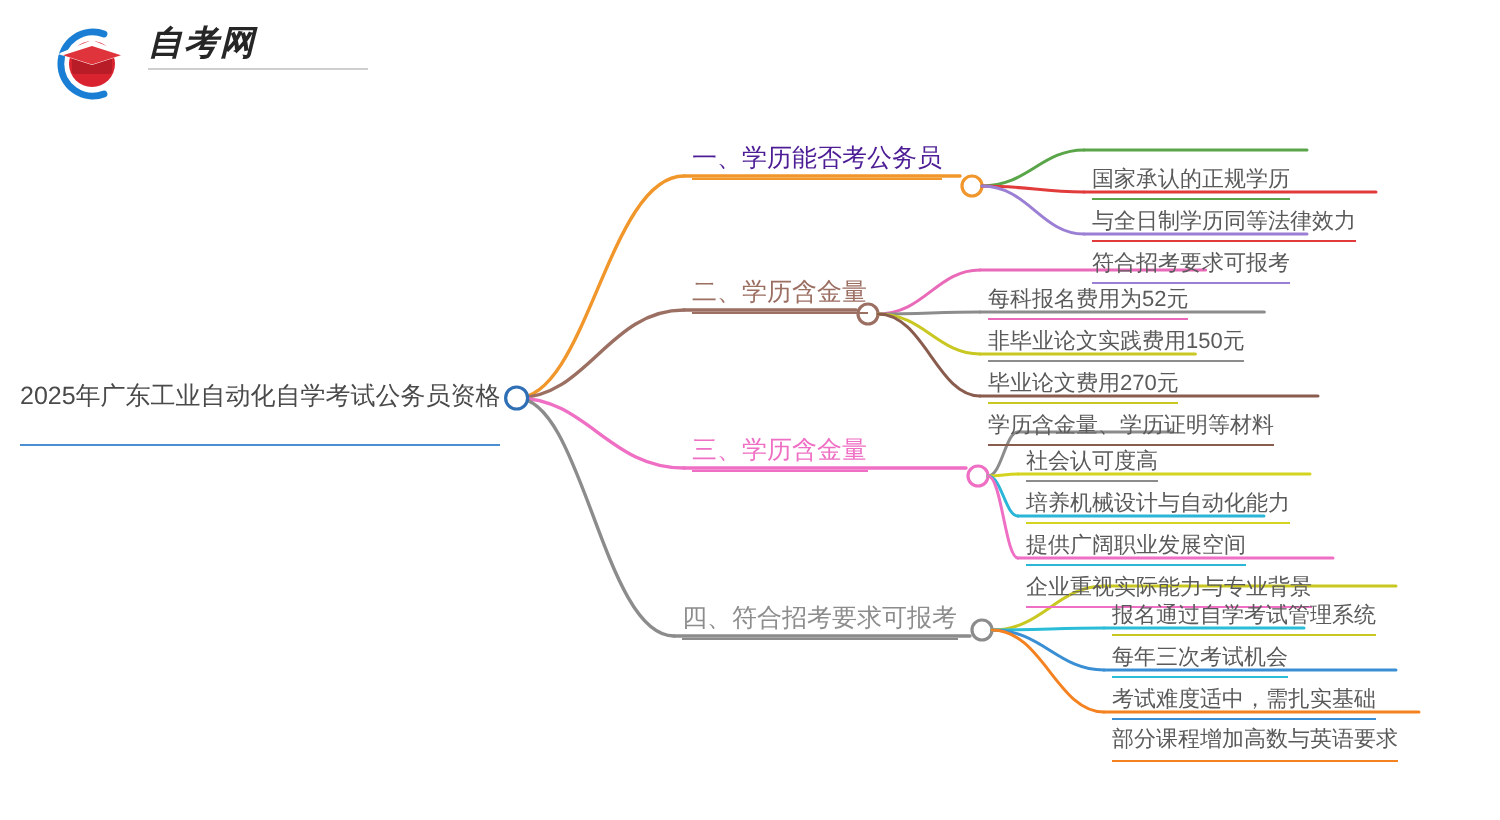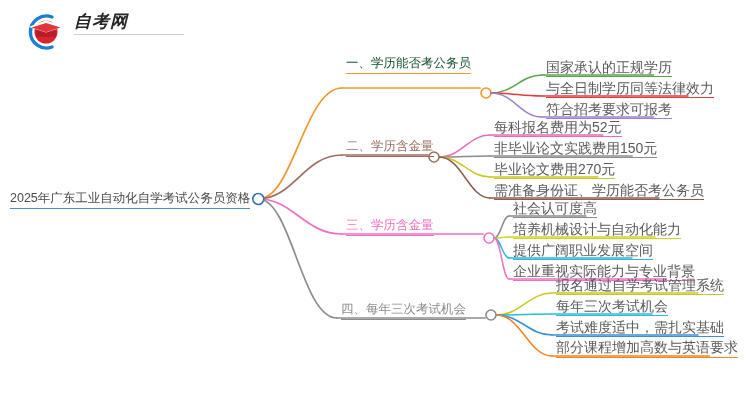--- a/index.html
+++ b/index.html
@@ -77,30 +77,31 @@
   .node-label {
     position: absolute;
     white-space: nowrap;
     line-height: 15px;
     padding-bottom: 1px;
   }
   .root-label {
     font-size: 12.5px;
     color: #4a4a4a;
     border-bottom: 1.6px solid #4a8fd1;
-    padding-bottom: 2px;
+    padding-bottom: 16px;
   }
   .branch-label {
     font-size: 12.5px;
     padding-bottom: 2px;
   }
   .leaf-label {
-    font-size: 14px;
+    font-size: 11px;
     color: #5a5a5a;
     padding-bottom: 1px;
+    margin-top: 23px;
   }
 </style>
 </head>
 <body>
 
 <div id="logo-area">
   <div id="logo-mark">
     <svg width="44" height="40" viewBox="0 0 44 40" xmlns="http://www.w3.org/2000/svg">
       <path d="M30 5 A16 16 0 1 0 30 35" fill="none" stroke="#1a7fd4" stroke-width="3.4" stroke-linecap="round"></path>
       <circle cx="24" cy="20" r="11.5" fill="#d9232e"></circle>
@@ -158,33 +159,33 @@
       <path d="M 496 315 C 521.2 315, 528.48 314, 552 314" fill="none" stroke="#2bbdd8" stroke-width="1.5" stroke-linecap="round"></path>
       <path d="M 552 314 L 652 314" fill="none" stroke="#2bbdd8" stroke-width="1.5" stroke-linecap="round"></path>
       <path d="M 496 315 C 521.2 315, 528.48 335, 552 335" fill="none" stroke="#3a8fd4" stroke-width="1.5" stroke-linecap="round"></path>
       <path d="M 552 335 L 698 335" fill="none" stroke="#3a8fd4" stroke-width="1.5" stroke-linecap="round"></path>
       <path d="M 496 315 C 521.2 315, 528.48 356, 552 356" fill="none" stroke="#f58220" stroke-width="1.5" stroke-linecap="round"></path>
       <path d="M 552 356 L 709.5 356" fill="none" stroke="#f58220" stroke-width="1.5" stroke-linecap="round"></path>
       <circle cx="258.3125" cy="199" r="5.5" fill="#ffffff" stroke="#2f6fb5" stroke-width="1.6"></circle>
     </svg>
   <div id="labels">
       <div class="node-label root-label" style="left: 10px; top: 191px; color: rgb(74, 74, 74); border-bottom: 1.6px solid rgb(74, 143, 209);">2025年广东工业自动化自学考试公务员资格</div>
-      <div class="node-label branch-label" style="left: 346px; top: 56px; color: #14532d; border-bottom: 1.4px solid rgb(240, 150, 43);">一、学历能否考公务员</div>
+      <div class="node-label branch-label" style="left: 346px; top: 72px; color: #4c1d95; border-bottom: 1.4px solid rgb(240, 150, 43);">一、学历能否考公务员</div>
       <div class="node-label leaf-label" style="left: 546px; top: 60px; color: rgb(90, 90, 90); border-bottom: 1.4px solid rgb(90, 165, 74);">国家承认的正规学历</div>
       <div class="node-label leaf-label" style="left: 546px; top: 81px; color: rgb(90, 90, 90); border-bottom: 1.4px solid rgb(226, 59, 59);">与全日制学历同等法律效力</div>
       <div class="node-label leaf-label" style="left: 546px; top: 102px; color: rgb(90, 90, 90); border-bottom: 1.4px solid rgb(155, 127, 212); text-align: center;">符合招考要求可报考</div>
       <div class="node-label branch-label" style="left: 346px; top: 139px; color: rgb(156, 111, 99); border-bottom: 1.4px solid rgb(156, 111, 99);">二、学历含金量</div>
       <div class="node-label leaf-label" style="left: 494px; top: 120px; color: rgb(90, 90, 90); border-bottom: 1.4px solid rgb(232, 106, 184); text-align: center;">每科报名费用为52元</div>
       <div class="node-label leaf-label" style="left: 494px; top: 141px; color: rgb(90, 90, 90); border-bottom: 1.4px solid rgb(140, 140, 140);">非毕业论文实践费用150元</div>
       <div class="node-label leaf-label" style="left: 494px; top: 162px; color: rgb(90, 90, 90); border-bottom: 1.4px solid rgb(201, 199, 33);">毕业论文费用270元</div>
-      <div class="node-label leaf-label" style="left: 494px; top: 183px; color: rgb(90, 90, 90); border-bottom: 1.4px solid rgb(138, 92, 78);">需准备身份证、学历能否考公务员</div>
+      <div class="node-label leaf-label" style="left: 494px; top: 183px; color: rgb(90, 90, 90); border-bottom: 1.4px solid rgb(138, 92, 78);">学历含金量、学历证明等材料</div>
       <div class="node-label branch-label" style="left: 346px; top: 218px; color: rgb(239, 111, 196); border-bottom: 1.4px solid rgb(239, 111, 196);">三、学历含金量</div>
       <div class="node-label leaf-label" style="left: 513px; top: 201px; color: rgb(90, 90, 90); border-bottom: 1.4px solid rgb(140, 140, 140);">社会认可度高</div>
       <div class="node-label leaf-label" style="left: 513px; top: 222px; color: rgb(90, 90, 90); border-bottom: 1.4px solid rgb(212, 211, 31);">培养机械设计与自动化能力</div>
       <div class="node-label leaf-label" style="left: 513px; top: 243px; color: rgb(90, 90, 90); border-bottom: 1.4px solid rgb(43, 182, 216);">提供广阔职业发展空间</div>
       <div class="node-label leaf-label" style="left: 513px; top: 264px; color: rgb(90, 90, 90); border-bottom: 1.4px solid rgb(239, 111, 196);">企业重视实际能力与专业背景</div>
-      <div class="node-label branch-label" style="left: 341px; top: 302px; color: rgb(140, 140, 140); border-bottom: 1.4px solid rgb(140, 140, 140);">四、每年三次考试机会</div>
+      <div class="node-label branch-label" style="left: 341px; top: 302px; color: rgb(140, 140, 140); border-bottom: 1.4px solid rgb(140, 140, 140);">四、符合招考要求可报考</div>
       <div class="node-label leaf-label" style="left: 556px; top: 278px; color: rgb(90, 90, 90); border-bottom: 1.4px solid rgb(201, 199, 33);">报名通过自学考试管理系统</div>
       <div class="node-label leaf-label" style="left: 556px; top: 299px; color: rgb(90, 90, 90); border-bottom: 1.4px solid rgb(43, 189, 216); font-family: Liberation Serif, serif;">每年三次考试机会</div>
       <div class="node-label leaf-label" style="left: 556px; top: 320px; color: rgb(90, 90, 90); border-bottom: 1.4px solid rgb(58, 143, 212);">考试难度适中，需扎实基础</div>
       <div class="node-label leaf-label" style="left: 556px; top: 341px; color: rgb(90, 90, 90); border-bottom: 1.4px solid rgb(245, 130, 32); font-family: Liberation Mono, monospace;">部分课程增加高数与英语要求</div>
     </div>
 </div>
 
 </body></html>

